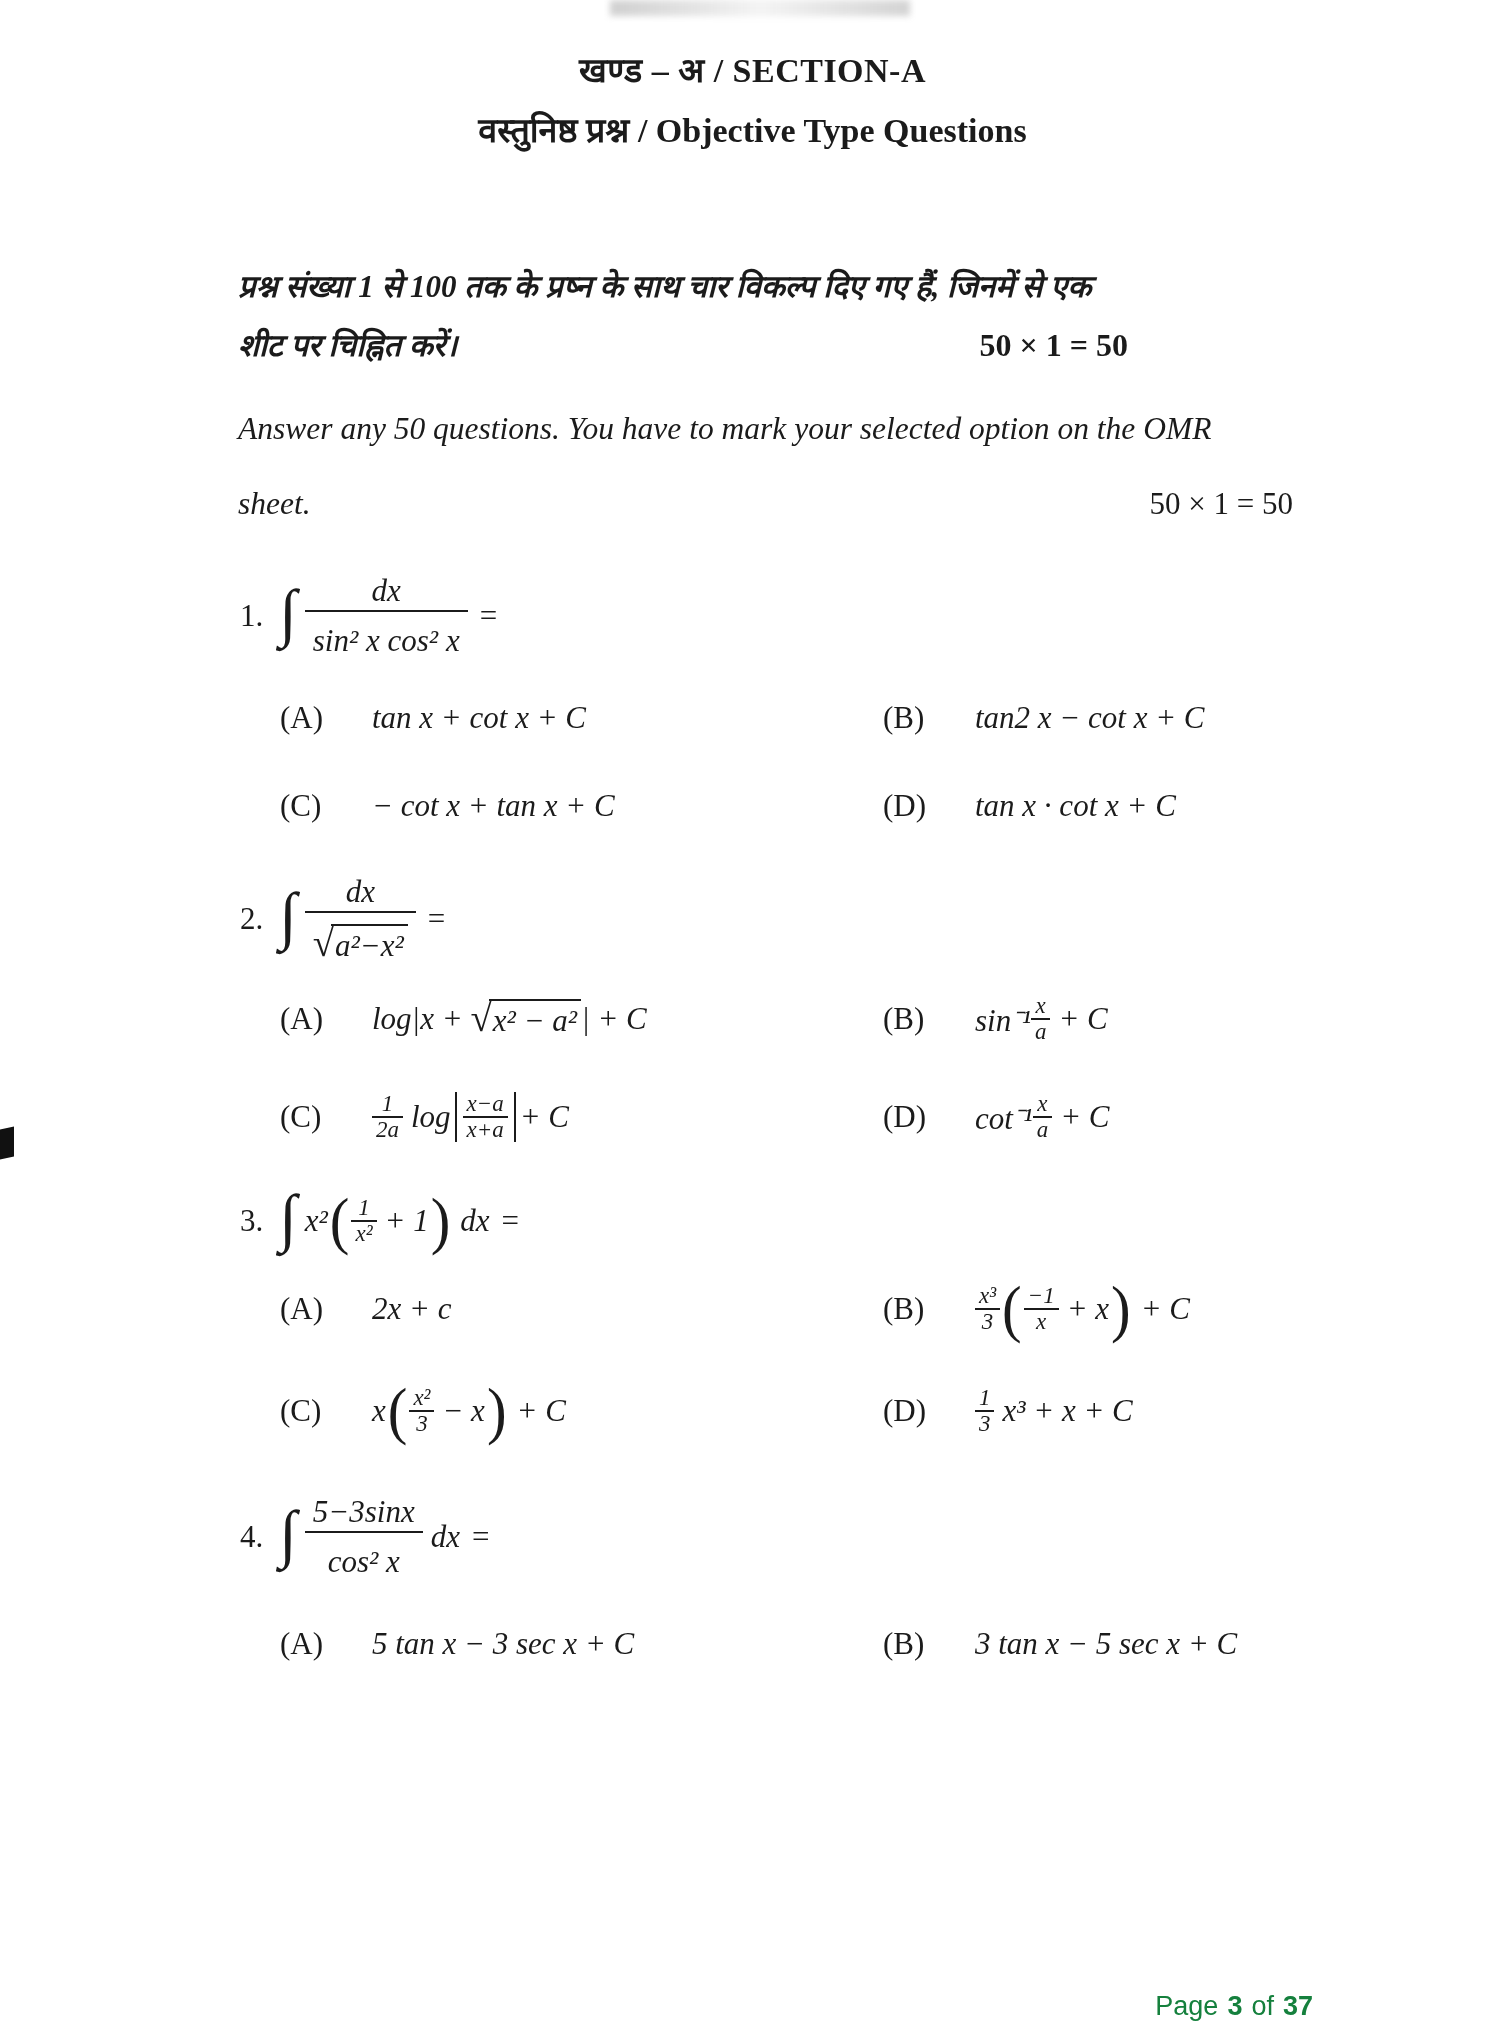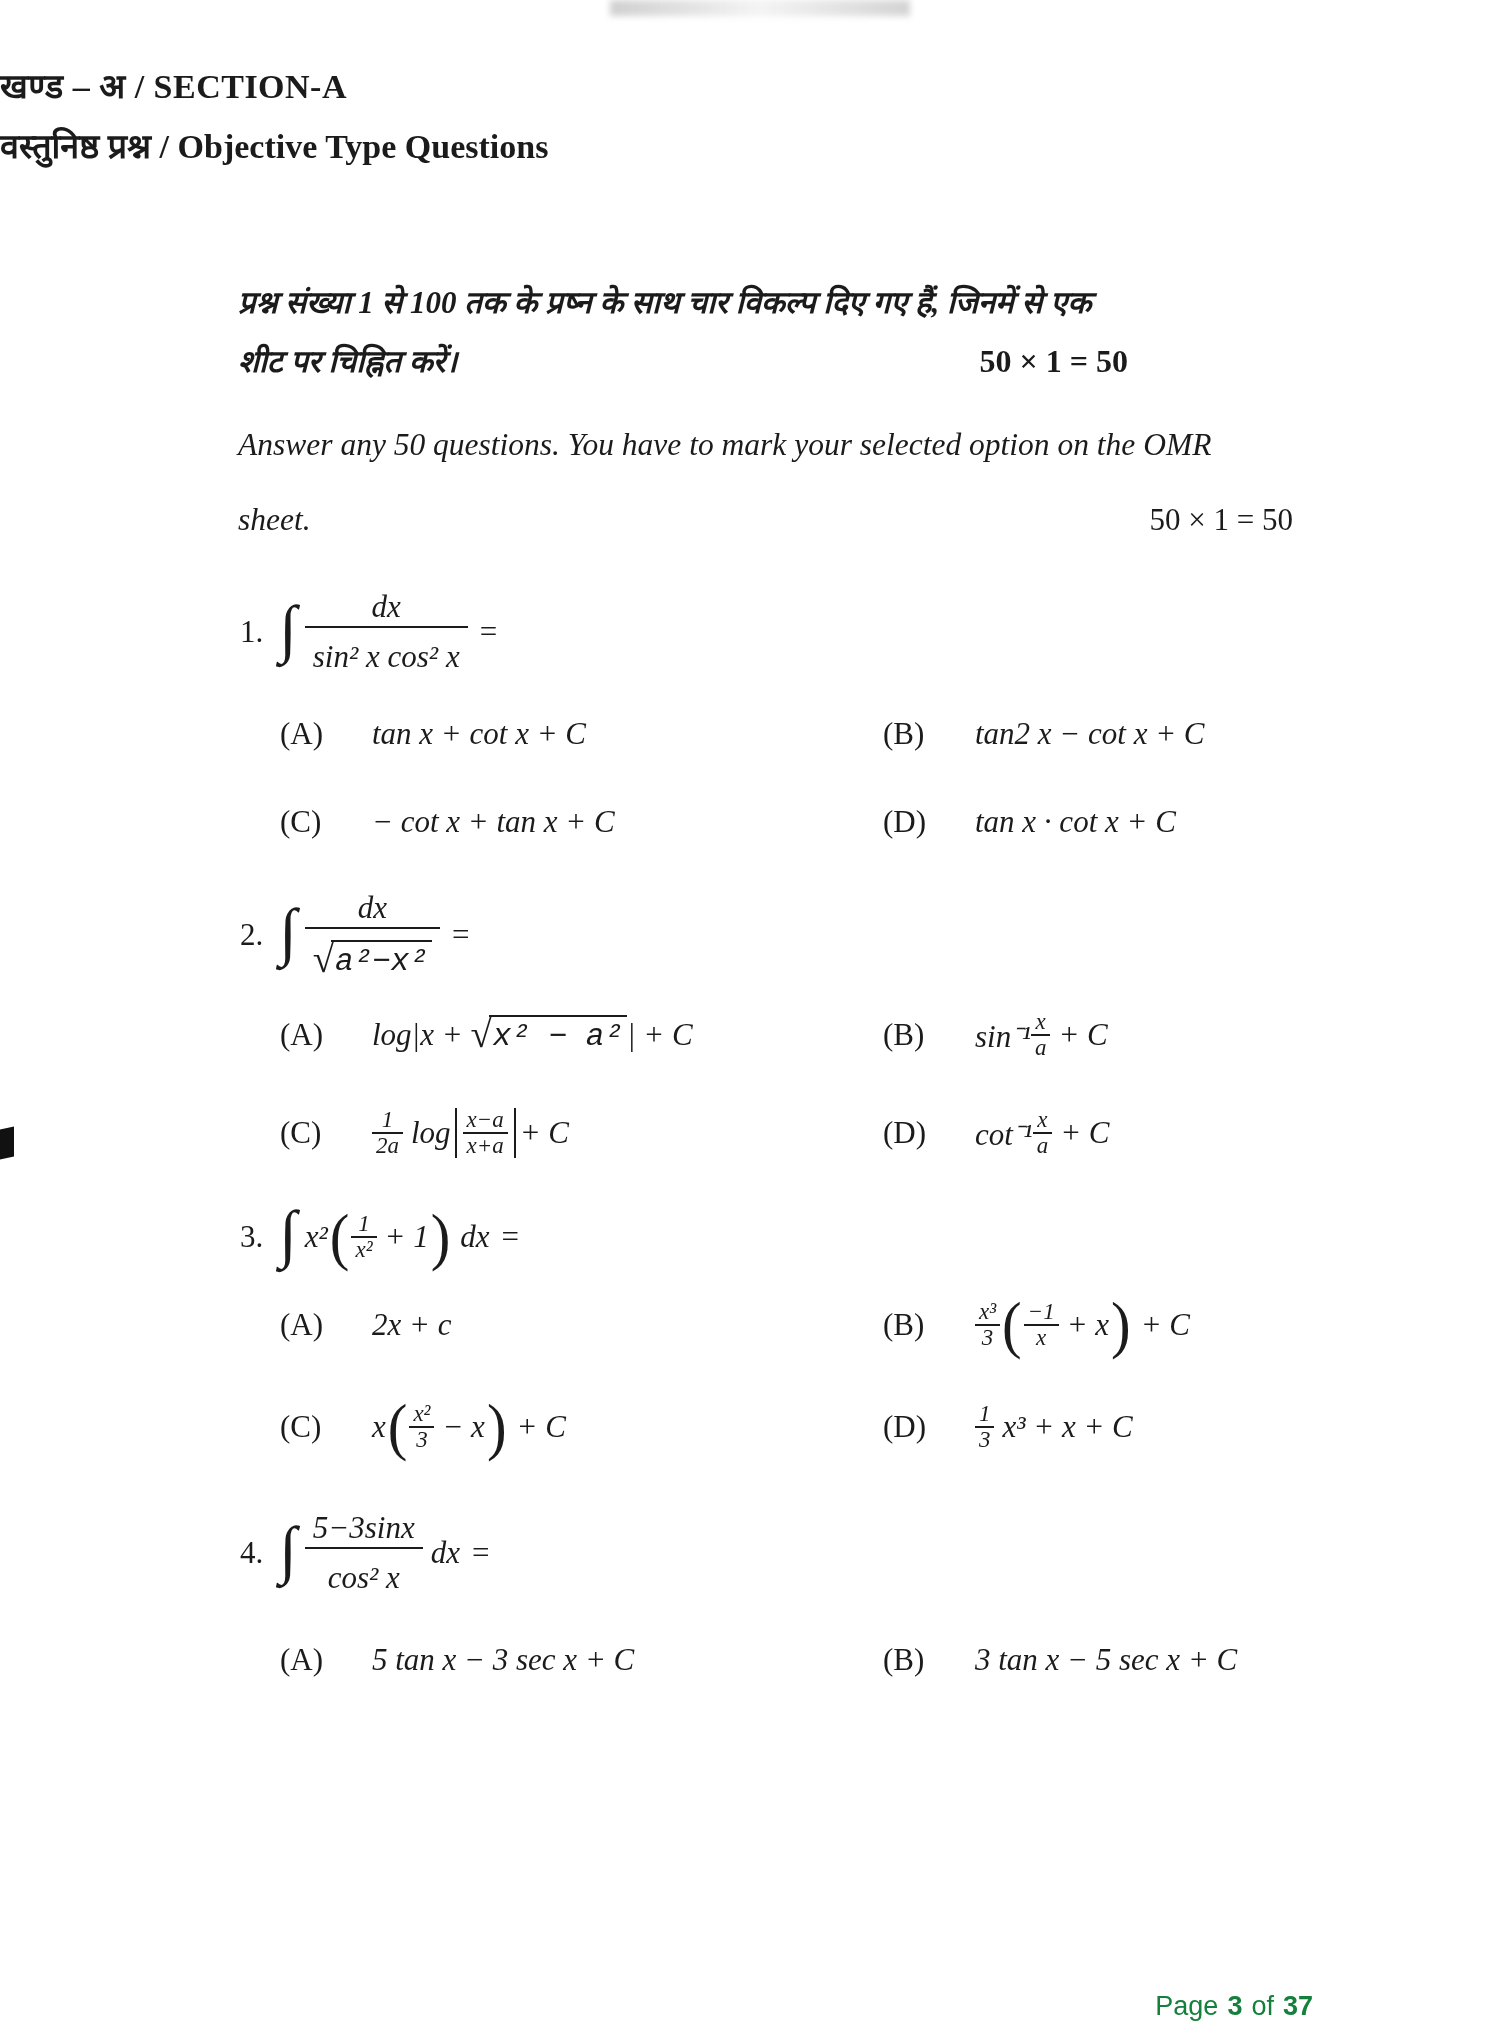--- a/index.html
+++ b/index.html
@@ -13,21 +13,21 @@
   }
   .scan-smudge{
     position:absolute;top:0;left:610px;width:300px;height:16px;
     background:linear-gradient(90deg,rgba(120,120,120,.35),rgba(180,180,180,.15),rgba(110,110,110,.3));
     filter:blur(3px);
   }
   .scan-tick{
     position:absolute;left:0;top:1128px;width:14px;height:30px;
     background:#111;transform:skewY(-12deg);
   }
-  .header{padding-top:46px;margin-top:16px;}
+  .header{padding-top:46px;text-align:center;}
   .title{font-size:34px;font-weight:bold;letter-spacing:.5px;}
   .subtitle{font-size:34px;font-weight:bold;margin-top:14px;}
   .body-col{padding-left:238px;padding-right:140px;}
   .hi-para{
     margin-top:106px;
     font-size:31px;font-weight:bold;font-style:italic;
     line-height:58px;
   }
   .hi-line3{display:flex;align-items:baseline;justify-content:space-between;}
   .marks{font-style:normal;font-weight:bold;font-size:32px;white-space:nowrap;}
@@ -45,21 +45,21 @@
   .integral{font-size:64px;font-style:normal;font-weight:400;line-height:0;margin:0 8px 6px 2px;}
   .frac{display:inline-flex;flex-direction:column;text-align:center;vertical-align:middle;line-height:1.15;}
   .frac .num{display:block;border-bottom:2.5px solid #1b1b1b;padding:0 8px 1px;}
   .frac .den{display:block;padding:11px 8px 0;}
   .frac.small{font-size:.74em;line-height:1.05;}
   .frac.small .num{border-bottom-width:2px;padding:0 4px;}
   .frac.small .den{padding:0 4px;}
   .eq{margin-left:12px;font-style:normal;}
   .sqrt{display:inline-flex;align-items:flex-start;}
   .rad{font-size:1.25em;line-height:1;font-style:normal;margin-right:-3px;}
-  .radicand{border-top:2.5px solid #1b1b1b;padding:2px 4px 0;font-family:Liberation Mono, monospace;}
+  .radicand{border-top:2.5px solid #1b1b1b;padding:2px 4px 0;}
   .bigp{font-size:1.9em;font-weight:300;font-style:normal;line-height:.85;display:inline-block;transform:scaleY(1.08);margin:0 2px;}
   .absfrac{display:inline-flex;align-items:center;border-left:2.5px solid #1b1b1b;border-right:2.5px solid #1b1b1b;padding:0 6px;margin:0 4px;}
   .opts{
     display:grid;grid-template-columns:603px auto;
     margin-left:42px;align-items:center;
     font-size:31px;row-gap:52px;
   }
   .opt{display:flex;align-items:center;}
   .opt-label{font-style:normal;width:92px;flex:none;}
   .gap{width:8px;display:inline-block;}

